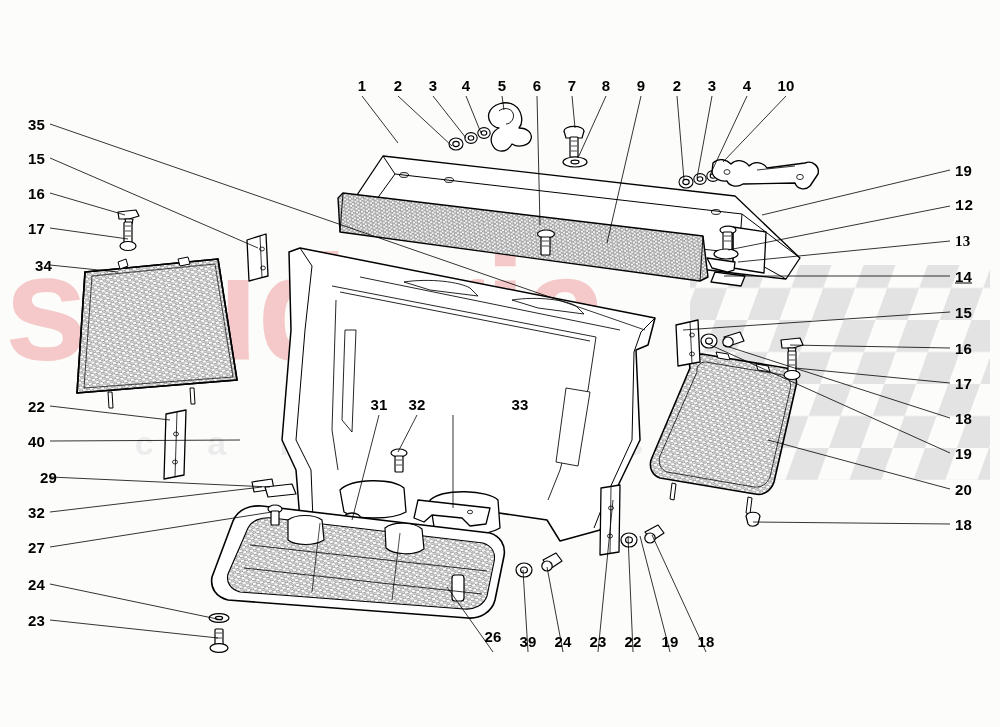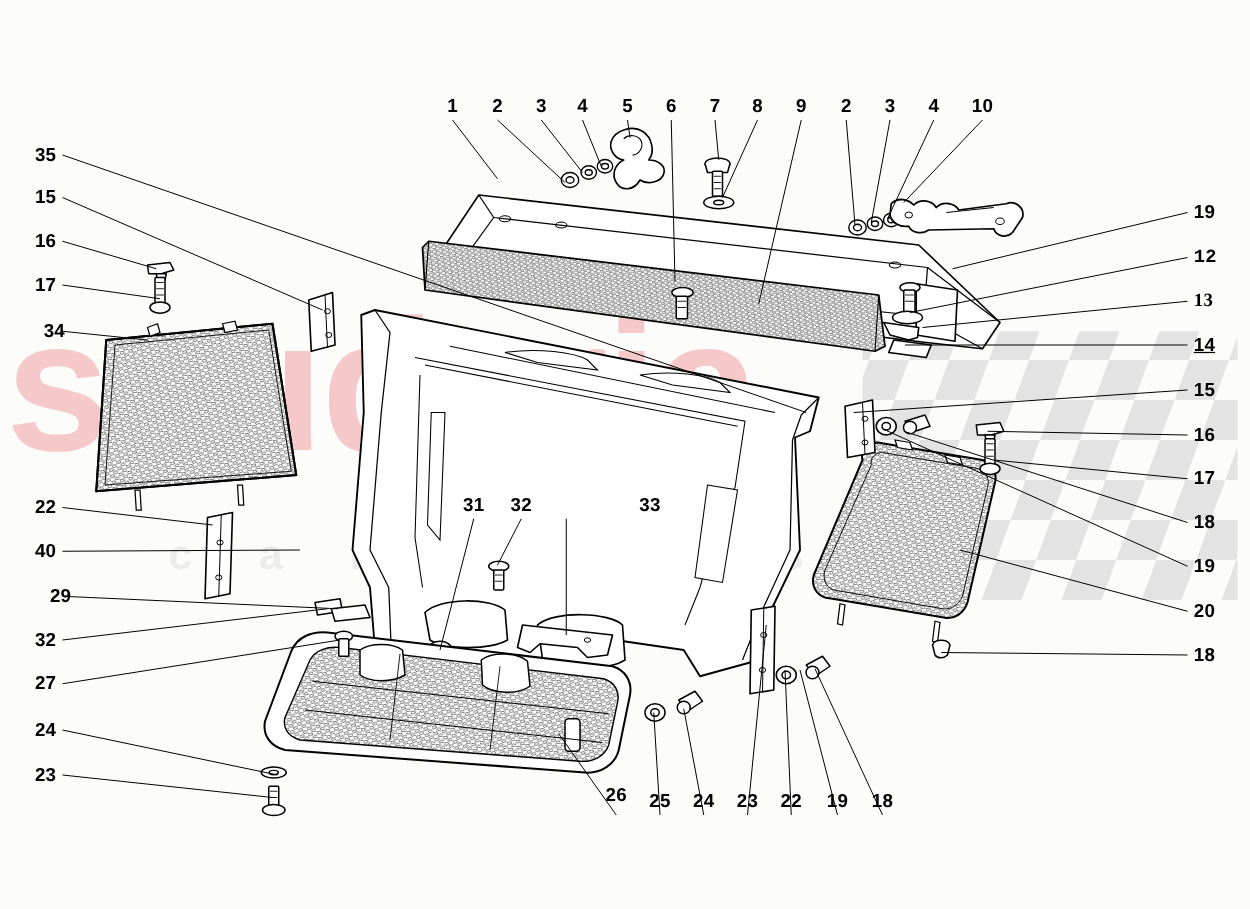--- a/index.html
+++ b/index.html
@@ -417,21 +417,21 @@
       <div class="lbl l" style="left: 955px; top: 348px;">16</div>
       <div class="lbl l" style="left: 955px; top: 383px;">17</div>
       <div class="lbl l" style="left: 955px; top: 418px;">18</div>
       <div class="lbl l" style="left: 955px; top: 453px;">19</div>
       <div class="lbl l" style="left: 955px; top: 489px;">20</div>
       <div class="lbl l" style="left: 955px; top: 524px;">18</div>
       <div class="lbl c" style="left: 379px; top: 404px;">31</div>
       <div class="lbl c" style="left: 417px; top: 404px;">32</div>
       <div class="lbl c" style="left: 472px; top: 404px; margin-left: 48px;">33</div>
       <div class="lbl c" style="left: 493px; top: 636px;">26</div>
-      <div class="lbl c" style="left: 528px; top: 641px;">25</div>
+      <div class="lbl c" style="left: 528px; top: 641px;">39</div>
       <div class="lbl c" style="left: 563px; top: 641px;">24</div>
       <div class="lbl c" style="left: 598px; top: 641px;">23</div>
       <div class="lbl c" style="left: 633px; top: 641px;">22</div>
       <div class="lbl c" style="left: 670px; top: 641px;">19</div>
       <div class="lbl c" style="left: 706px; top: 641px;">18</div>
     </div>
 
 </div>
 
 </body></html>

